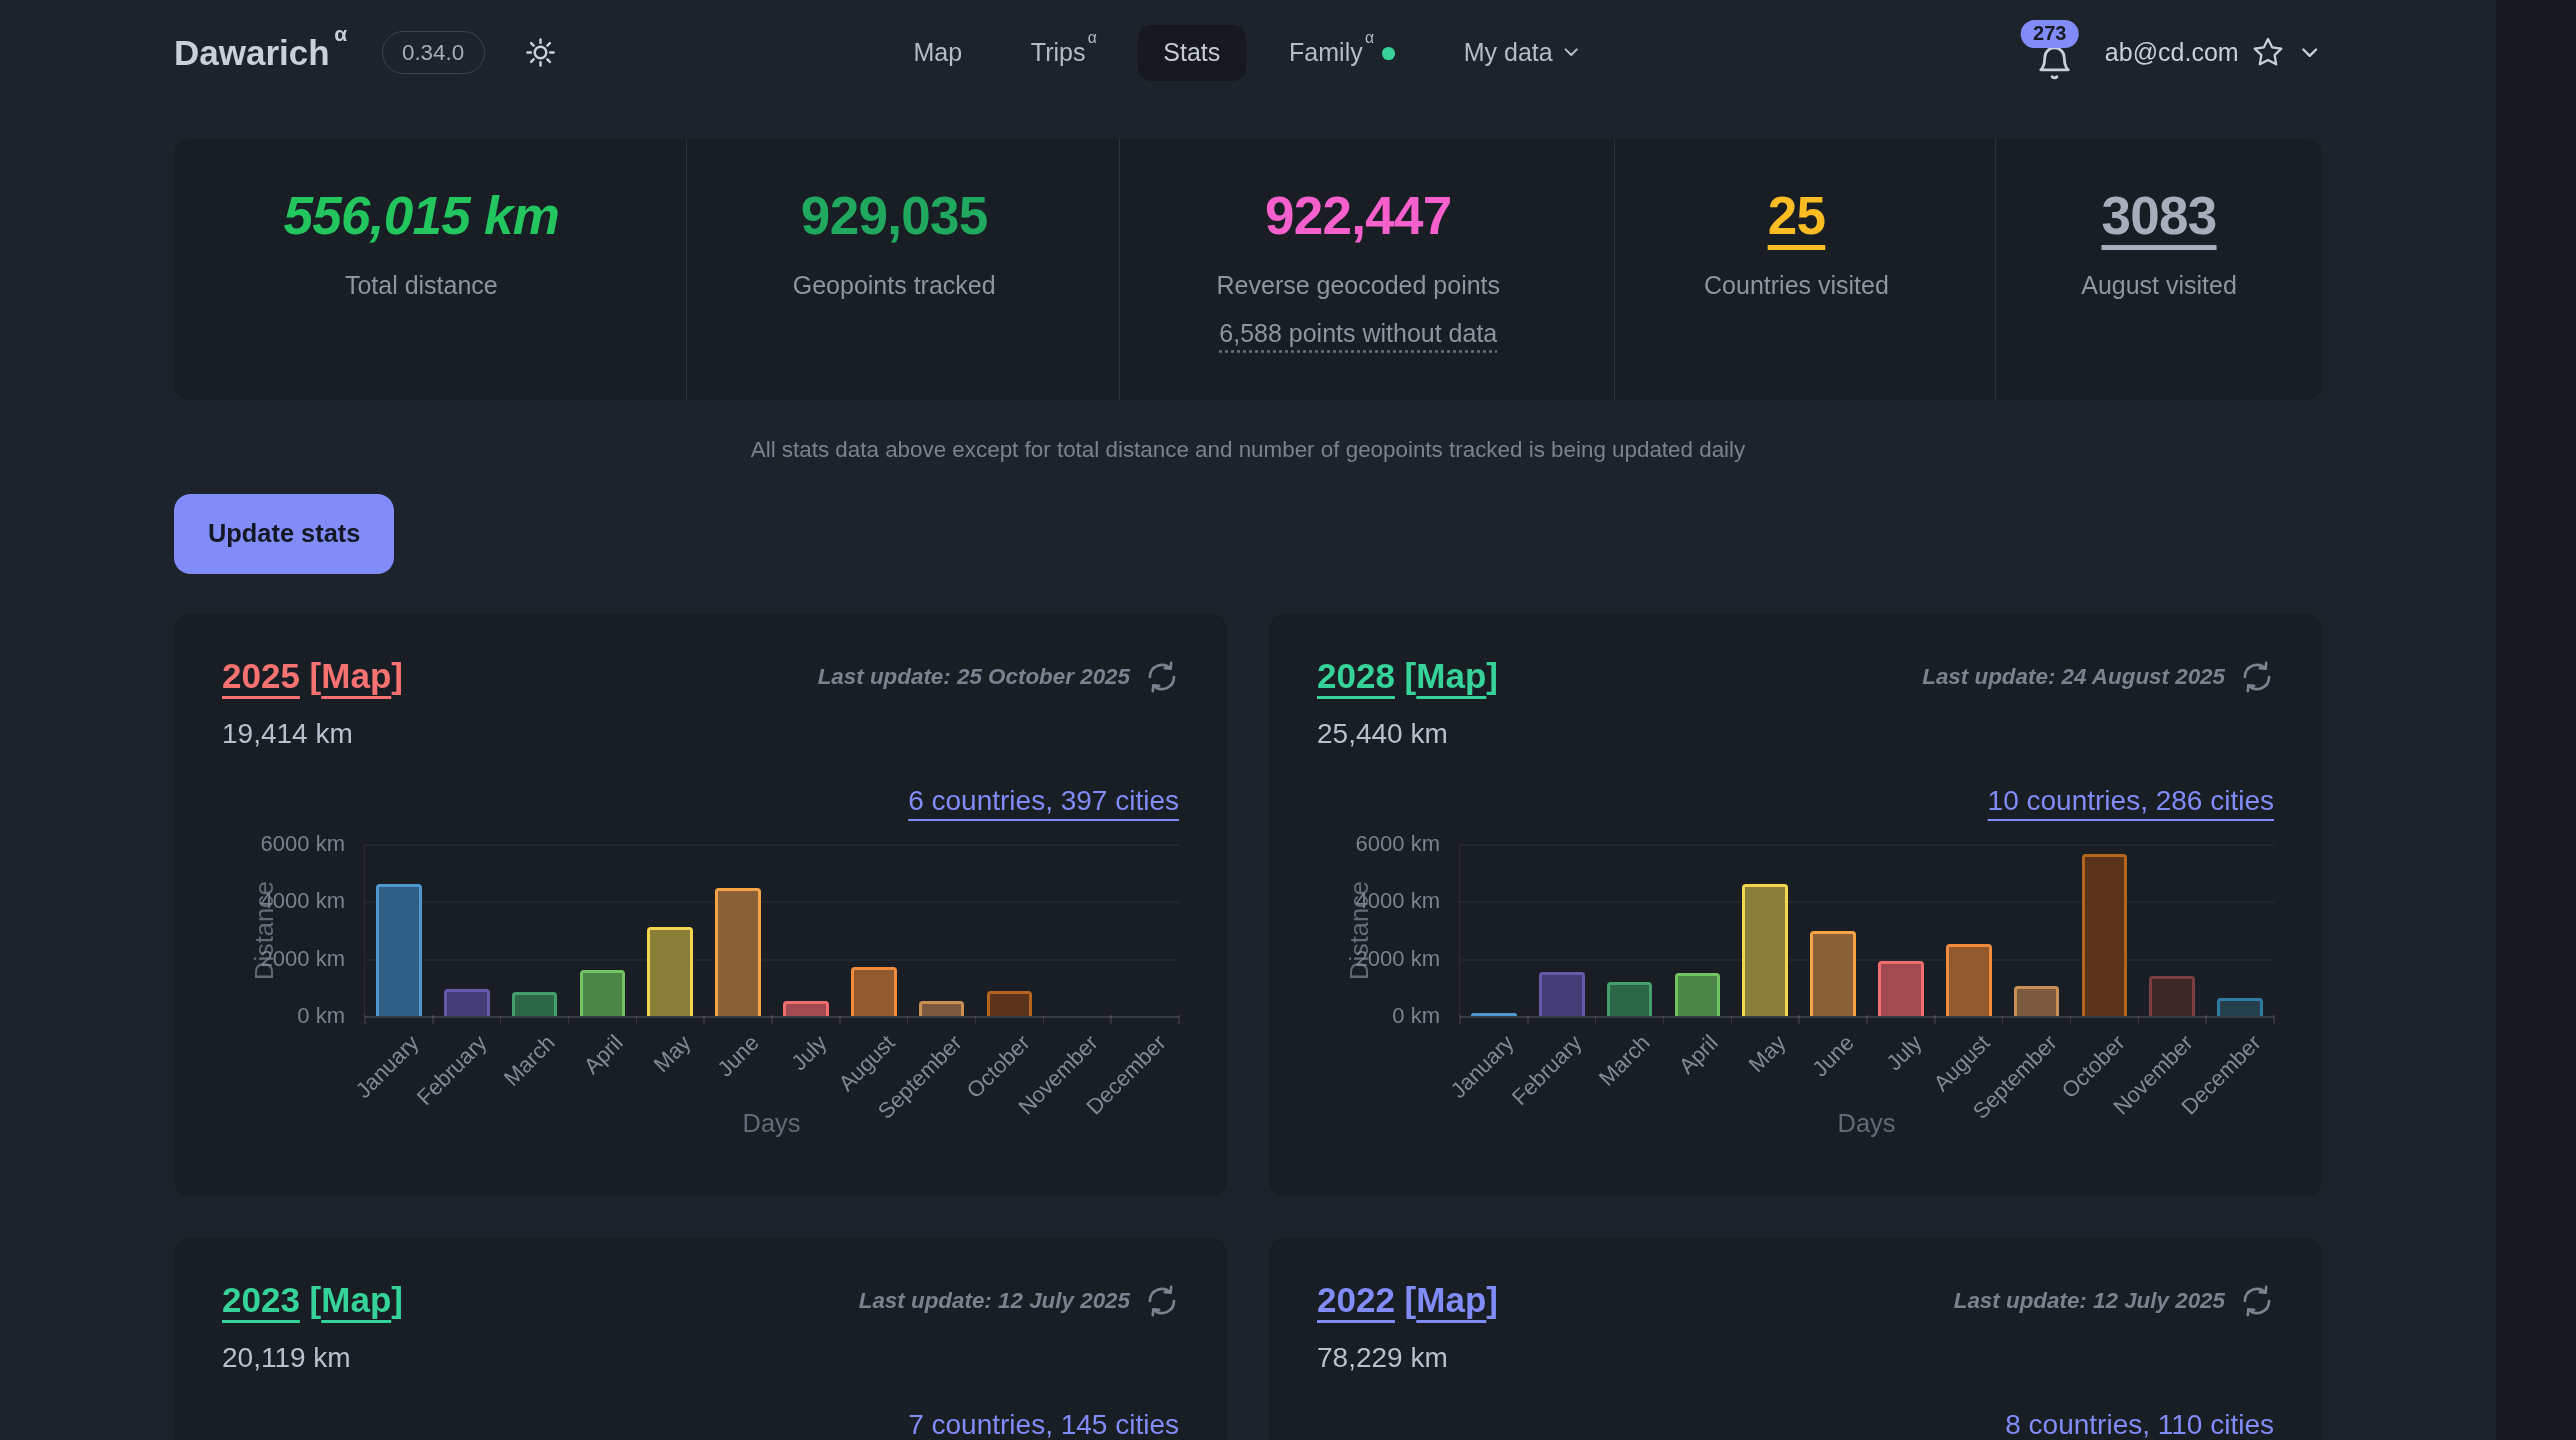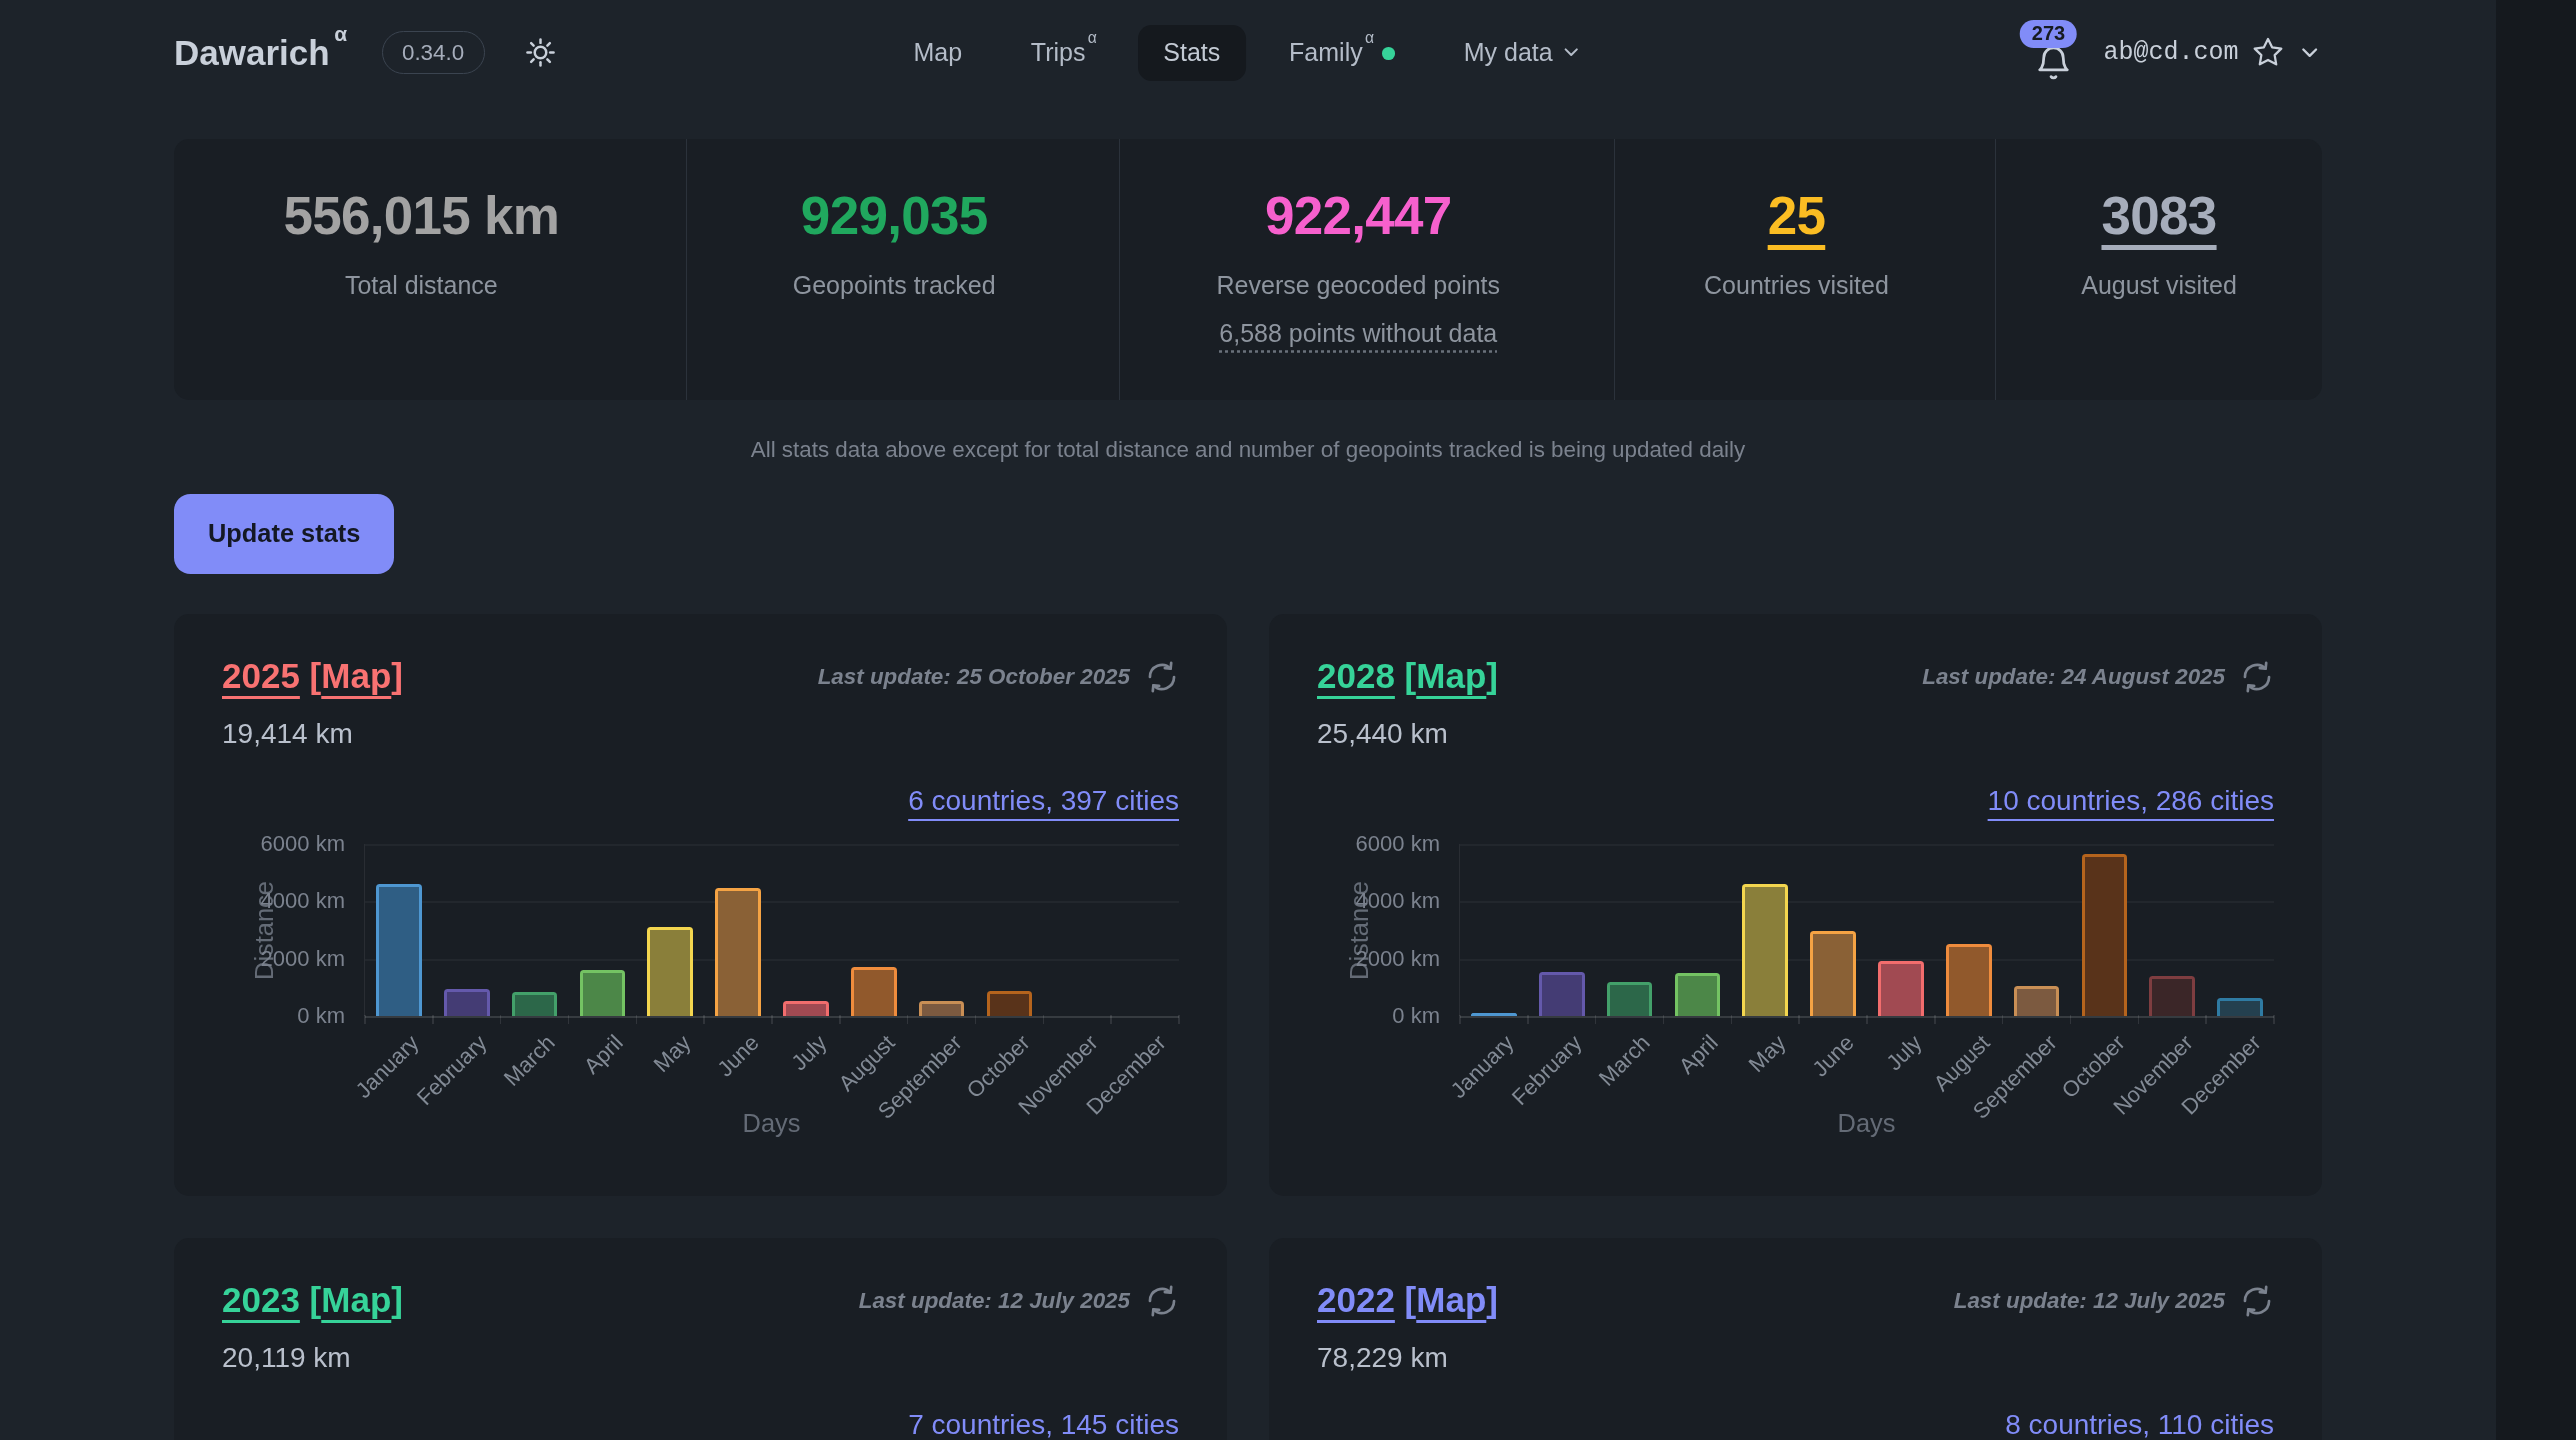--- a/index.html
+++ b/index.html
@@ -24,21 +24,21 @@
   .nav-link.active { background:#15191e; color:#c3cad4; }
   .nav-dot { display:inline-block; width:12.7px; height:12.7px; border-radius:50%; background:#36d399;
              margin-left:10.5px; position:relative; top:-1.5px; }
   .nav-chev { margin-left:7.5px; position:relative; top:2.2px; }
   .nav-right { margin-left:auto; display:flex; align-items:center; gap:31px; }
   .bell-wrap { position:relative; padding-top:19.4px; cursor:pointer; }
   .bell-badge { position:absolute; top:-3px; left:50%; transform:translateX(-58%);
                 background:#818cf8; color:#161b22; font-weight:bold; font-size:20px;
                 border-radius:747px; padding:2.2px 12px; }
   .user-menu { display:flex; align-items:center; gap:12px; cursor:pointer; }
-  .user-email { font-size:25px; color:#c9d0da;font-family:Liberation Mono, monospace; }
+  .user-email { font-size:25px; color:#c9d0da; }
 
   
   .stats-panel { margin:34px 174px 0; background:#191e24; border-radius:15px;
                  display:flex; overflow:hidden; }
   .stat-cell { padding:48px 22.4px 52px; text-align:center; display:flex; flex-direction:column;
                align-items:center; justify-content:flex-start; }
   .stat-cell + .stat-cell { border-left:1.5px solid #2b323b;margin-left:17px; }
   .stat-value { font-size:53px; font-weight:bold; letter-spacing:-0.7px; line-height:1.1; }
   .stat-value.u { text-decoration:underline; text-decoration-thickness:5.2px; text-underline-offset:10.5px; }
   .stat-label { font-size:25px; color:#8e959f; margin-top:25.4px; }
@@ -136,21 +136,21 @@
         </svg>
         <svg class="sicon" width="25.4" height="25.4" viewBox="0 0 24 24" fill="none" stroke="#c9d0da" stroke-width="2.2" stroke-linecap="round" stroke-linejoin="round">
           <polyline points="6 9 12 15 18 9"></polyline>
         </svg>
       </div>
     </div>
   </header>
 
   <section class="stats-panel" id="statsPanel">
       <div class="stat-cell" style="width: 23.8%;">
-        <div class="stat-value" style="color: #a3a3a3;">556,015 km</div>
+        <div class="stat-value" style="color: #22c55e; font-style: italic;">556,015 km</div>
         <div class="stat-label">Total distance</div>
       </div>
       <div class="stat-cell" style="width: 20%;">
         <div class="stat-value" style="color: rgb(32, 168, 94);">929,035</div>
         <div class="stat-label">Geopoints tracked</div>
       </div>
       <div class="stat-cell" style="width: 23%;">
         <div class="stat-value" style="color: rgb(246, 96, 205);">922,447</div>
         <div class="stat-label">Reverse geocoded points</div>
         <a class="stat-sub">6,588 points without data</a>

